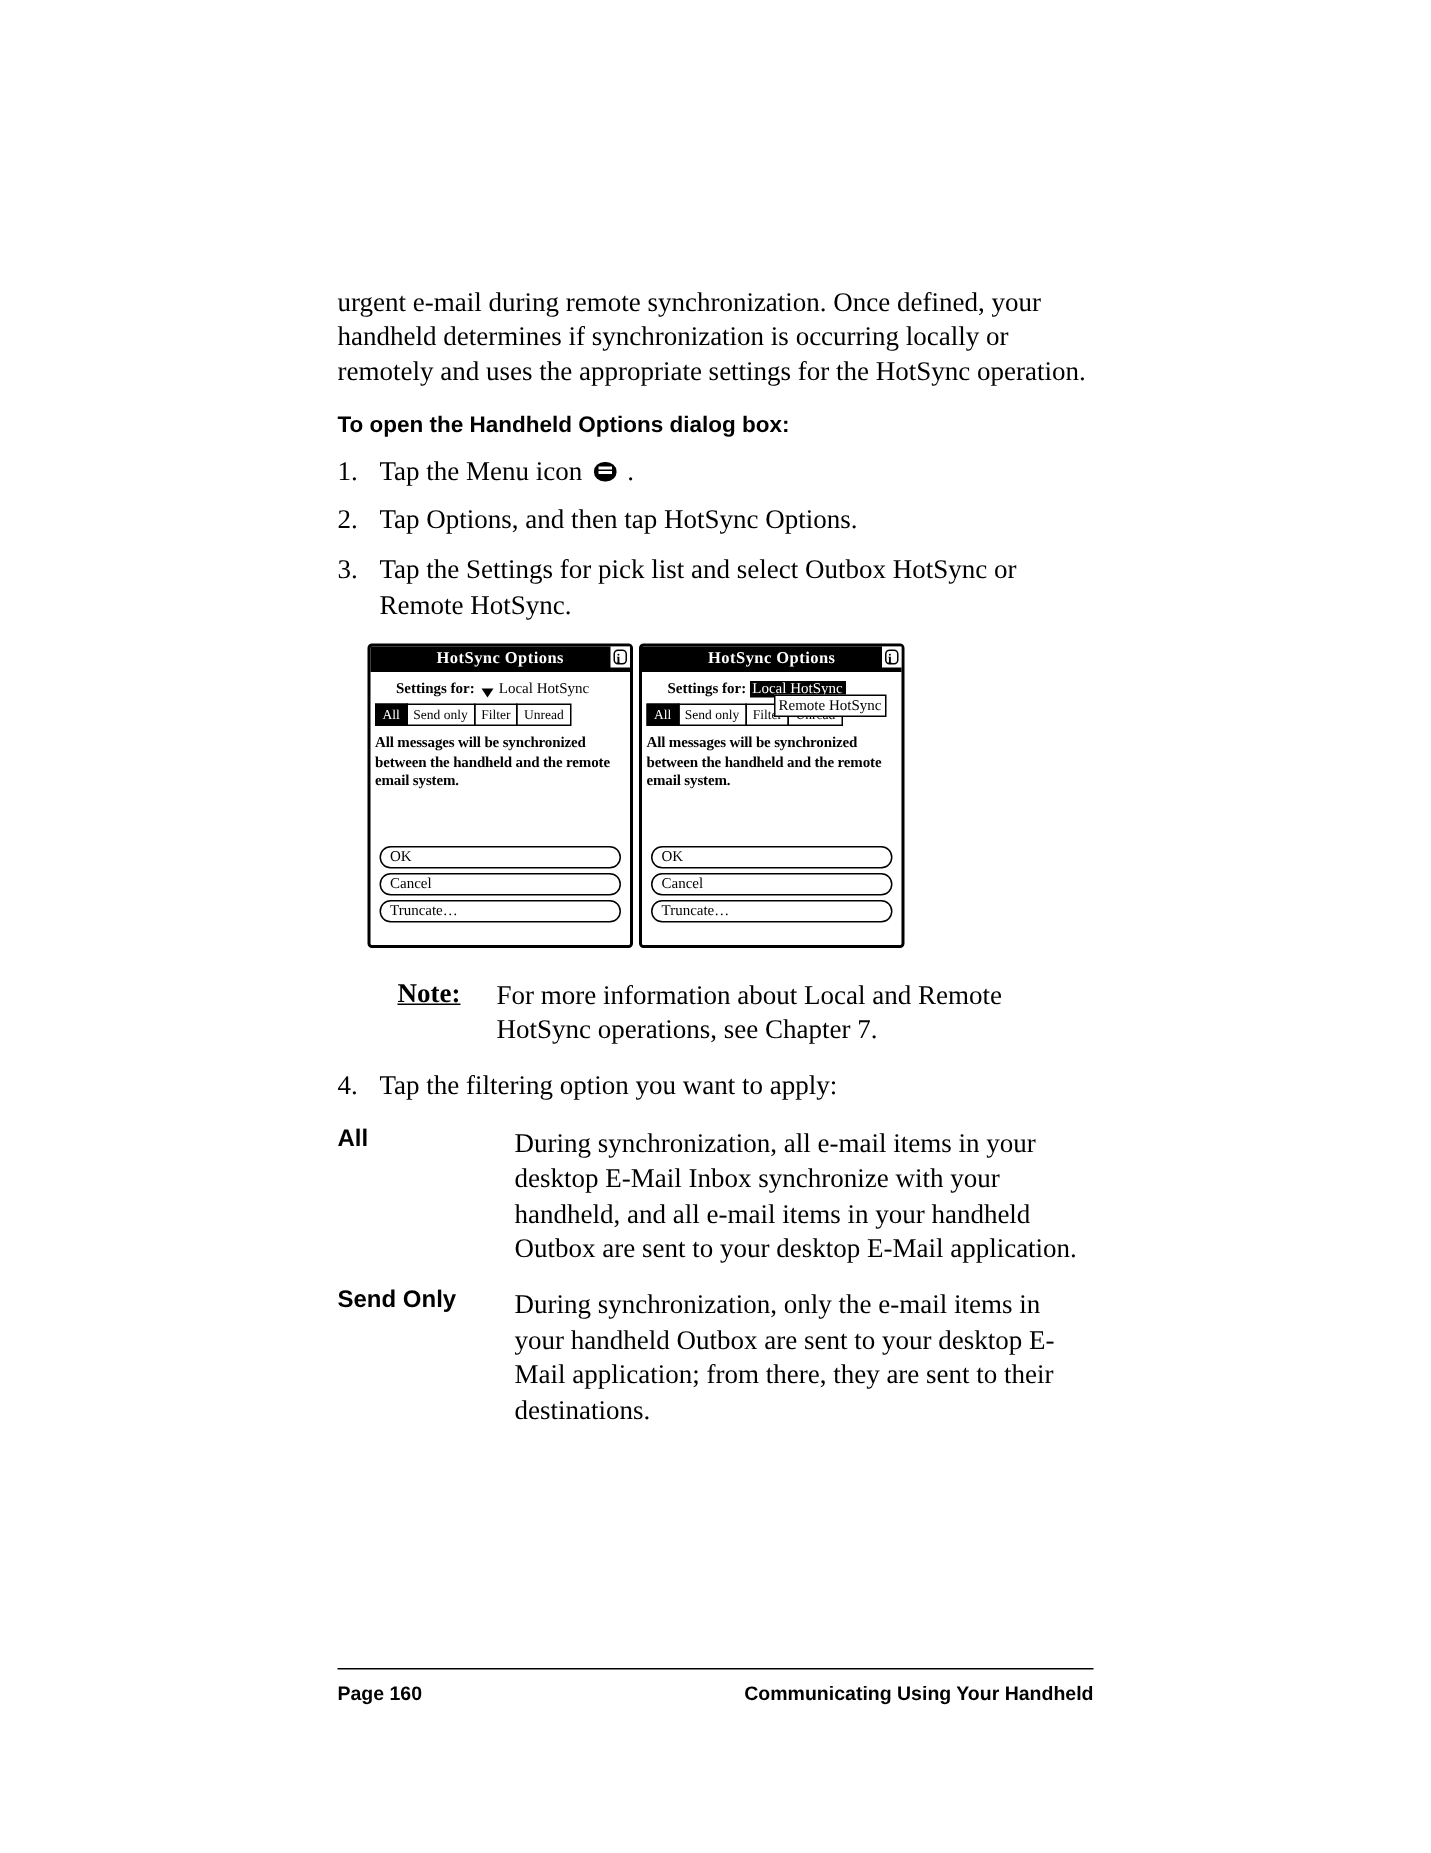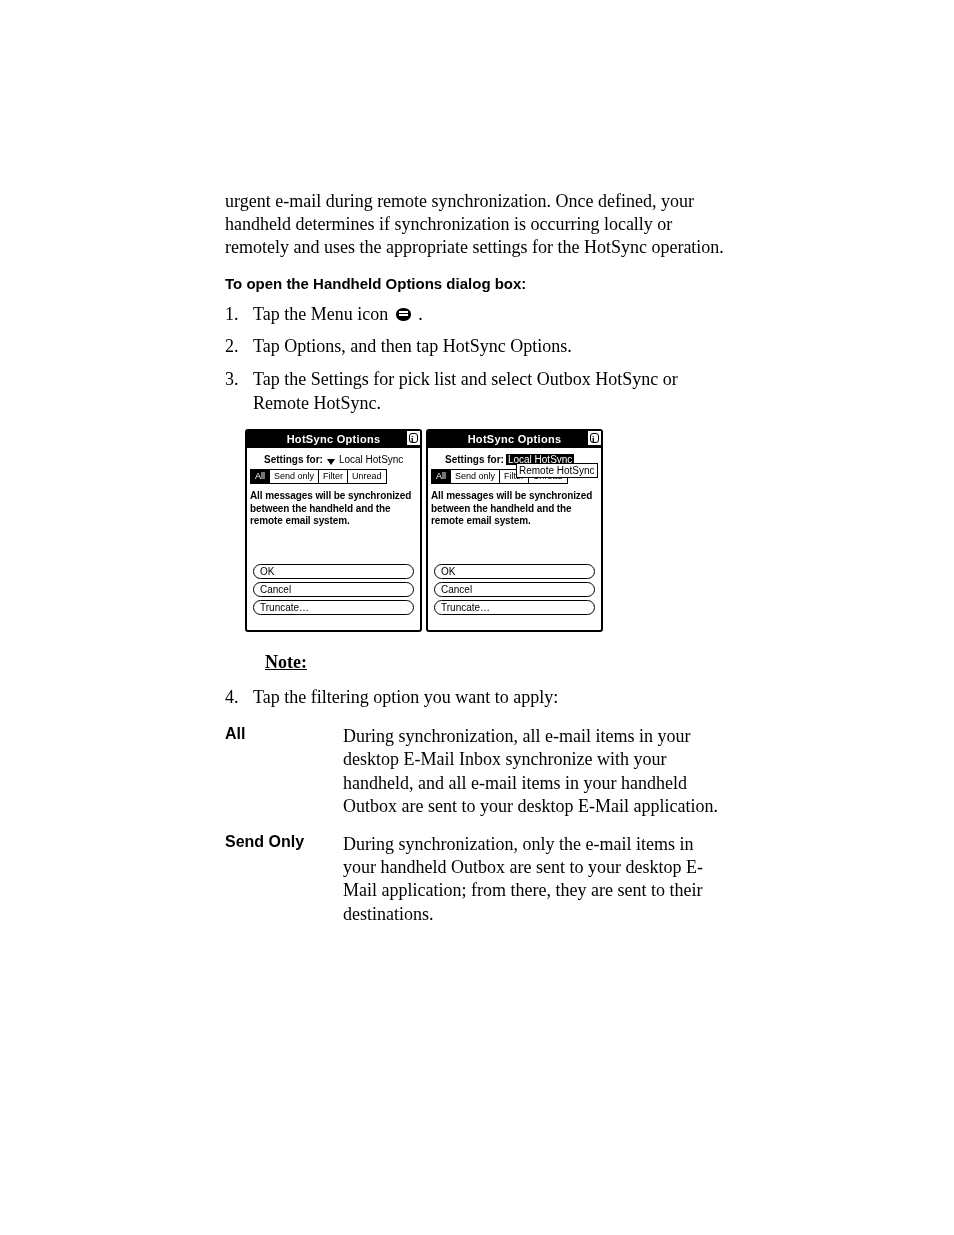--- a/index.html
+++ b/index.html
@@ -66,21 +66,21 @@
   .figure-row {
     display: flex;
     align-items: flex-start;
     gap: 4px;
     margin: 10px 0 20px 20px;
   }
   .screen {
     width: 177px;
     border: 2px solid #000;
     border-radius: 3px;
-    font-family: Liberation Sans, sans-serif;
+    font-family: Liberation Serif, serif;
     font-size: 10px;
     box-sizing: border-box;
     position: relative;
   }
   .screen .titlebar {
     background: #000;
     color: #fff;
     font-weight: bold;
     text-align: center;
     padding: 2px 2px 3px 2px;
@@ -336,34 +336,39 @@
           <div class="pill-btn">Cancel</div>
           <div class="pill-btn">Truncate…</div>
         </div>
       </div>
     </div>
 
   </div>
 
   <div class="note-row">
     <div class="label">Note:</div>
+    <div class="txt">For more information about Local and Remote HotSync operations, see Chapter 7.</div>
   </div>
 
   <ol class="steps">
     <li>
       <span class="num">4.</span>
       <span>Tap the filtering option you want to apply:</span>
     </li>
   </ol>
 
   <div class="def-table">
     <div class="def-row">
       <div class="term">All</div>
       <div class="desc">During synchronization, all e-mail items in your desktop E-Mail Inbox synchronize with your handheld, and all e-mail items in your handheld Outbox are sent to your desktop E-Mail application.</div>
     </div>
     <div class="def-row">
       <div class="term">Send Only</div>
       <div class="desc">During synchronization, only the e-mail items in your handheld Outbox are sent to your desktop E-Mail application; from there, they are sent to their destinations.</div>
     </div>
   </div>
 
+  <div class="footer">
+    <span>Page 160</span>
+    <span>Communicating Using Your Handheld</span>
+  </div>
 
 </div>
 
 </body></html>

